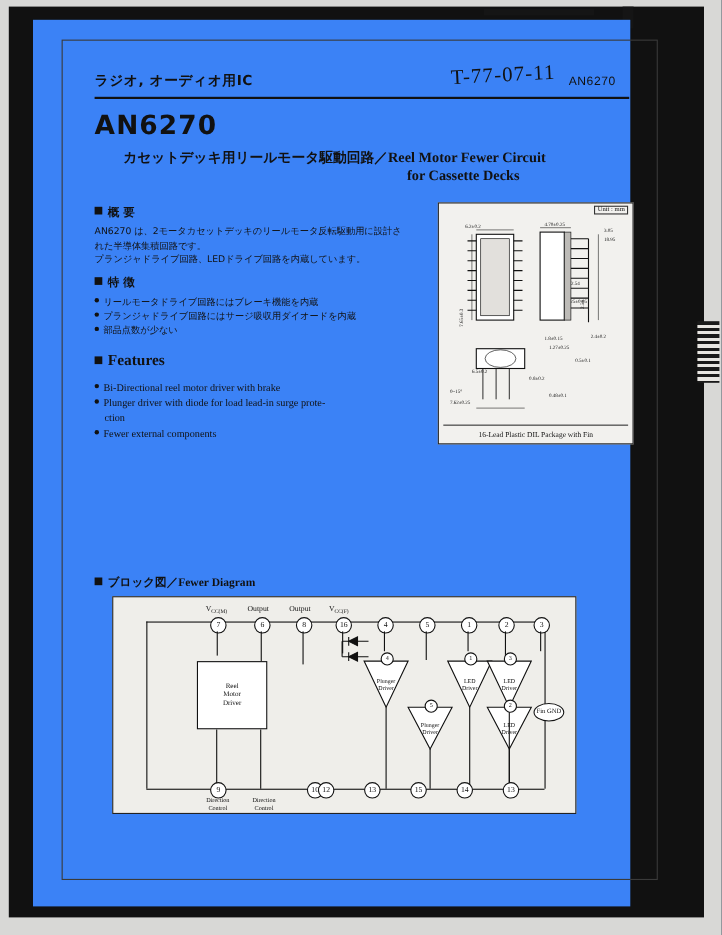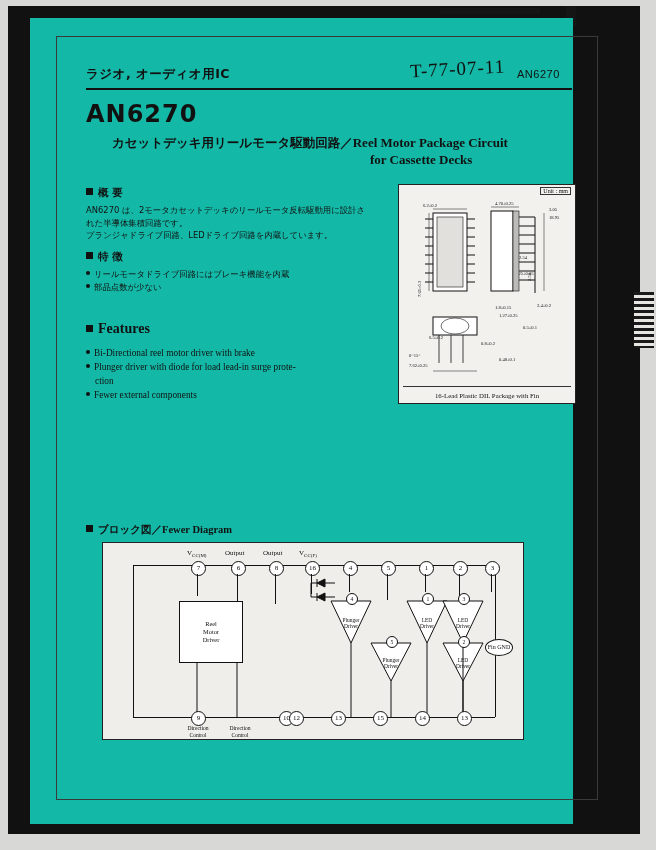--- a/index.html
+++ b/index.html
@@ -1,21 +1,21 @@
 <!DOCTYPE html>
 <html><head>
 <meta charset="utf-8">
 <style>
   html,body{margin:0;padding:0;background:#2b2b2b;}
   body{width:656px;height:850px;overflow:hidden;font-family:"Liberation Sans",sans-serif;}
 
   .scan{position:absolute;left:0;top:0;width:656px;height:850px;background:#d8d8d6;}
   
   .darkframe{position:absolute;left:8px;top:6px;width:632px;height:828px;background:#111;}
-  .paper{position:absolute;left:30px;top:18px;width:543px;height:806px;background:#14b8a6;}
+  .paper{position:absolute;left:30px;top:18px;width:543px;height:806px;background:#3b82f6;}
   .paper-inner{position:absolute;left:0;top:0;right:0;bottom:0;}
 
   
   .pagebox{position:absolute;left:26px;top:18px;width:540px;height:762px;border:1px solid #3a3a3a;}
 
   
   .topmark1{position:absolute;left:440px;top:8px;width:100px;height:6px;background:#151515;}
   .topmark2{position:absolute;left:566px;top:6px;width:10px;height:20px;background:#151515;}
   .sidebars{position:absolute;right:2px;top:292px;width:20px;height:56px;
      background:repeating-linear-gradient(to bottom,#1a1a1a 0,#1a1a1a 3px,#e8e6e2 3px,#e8e6e2 6px);}
@@ -91,39 +91,40 @@
 
       <div class="hdr">
         <span class="hdr-jp">ラジオ, オーディオ用IC</span>
       </div>
       <div class="hdr-hand">T-77-07-11</div>
       <div class="hdr-part">AN6270</div>
       <div class="hdr-rule"></div>
 
       <div class="title">AN6270</div>
       <div class="subtitle">
-        <span>カセットデッキ用リールモータ駆動回路／</span><span class="en">Reel  Motor  Package  Circuit</span>
+        <span>カセットデッキ用リールモータ駆動回路／</span><span class="en">Reel  Motor  Fewer  Circuit</span>
       </div>
       <div class="subtitle2">for  Cassette  Decks</div>
 
       <div class="sec" style="left:56px;top:168px;">
         <div class="sec-h">
           <span class="sq"></span><span>概  要</span>
         </div>
       </div>
       <div class="sec jp-body" style="left:56px;top:186px;width:280px;white-space:pre-line;">AN6270 は、2モータカセットデッキのリールモータ反転駆動用に設計された半導体集積回路です。
 プランジャドライブ回路、LEDドライブ回路を内蔵しています。</div>
 
       <div class="sec" style="left:56px;top:232px;">
         <div class="sec-h">
           <span class="sq"></span><span>特  徴</span>
         </div>
       </div>
       <div class="sec" style="left:56px;top:250px;width:290px;">
         <div class="jp-li"><span class="bullet"></span><span>リールモータドライブ回路にはブレーキ機能を内蔵</span></div>
+        <div class="jp-li"><span class="bullet"></span><span>プランジャドライブ回路にはサージ吸収用ダイオードを内蔵</span></div>
         <div class="jp-li"><span class="bullet"></span><span>部品点数が少ない</span></div>
       </div>
 
       <div class="sec" style="left:56px;top:303px;">
         <div class="sec-h">
           <span class="sq"></span><span class="en-h">Features</span>
         </div>
       </div>
       <div class="sec" style="left:56px;top:328px;width:300px;">
         <div class="en-li"><span class="bullet"></span><span>Bi-Directional reel motor driver with brake</span></div>

